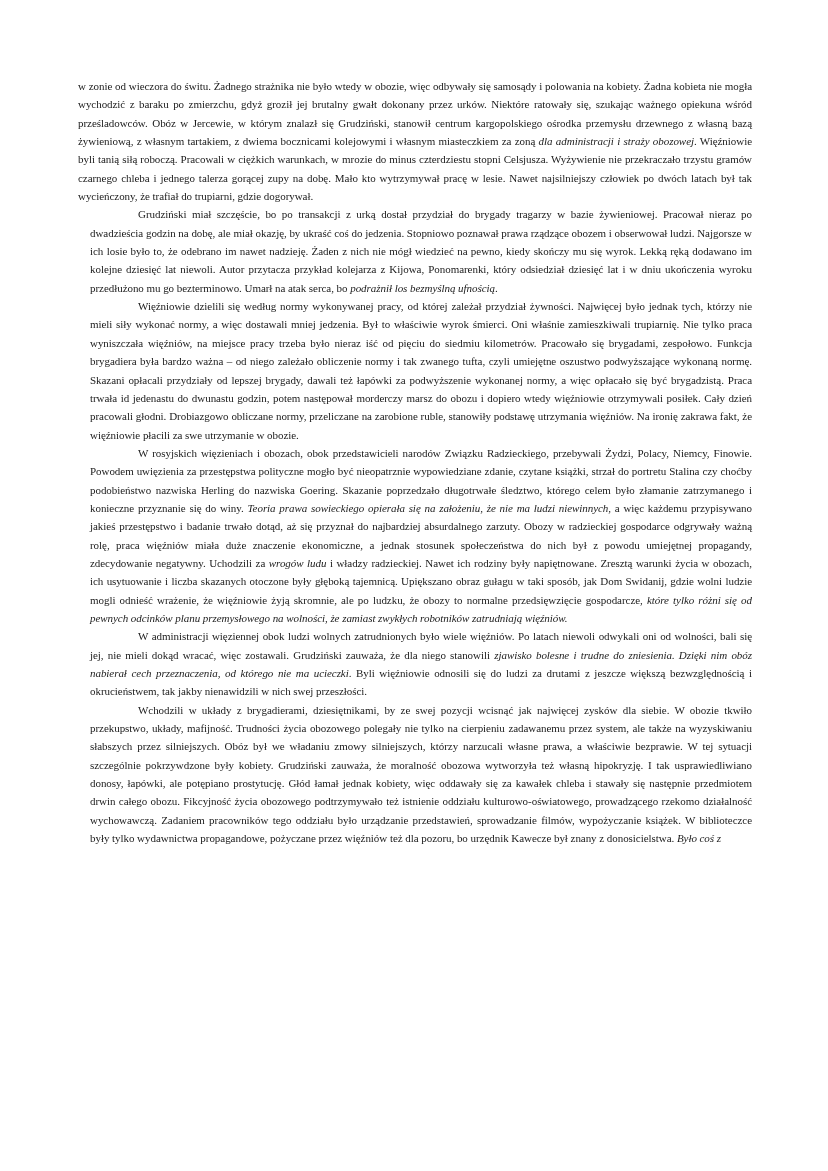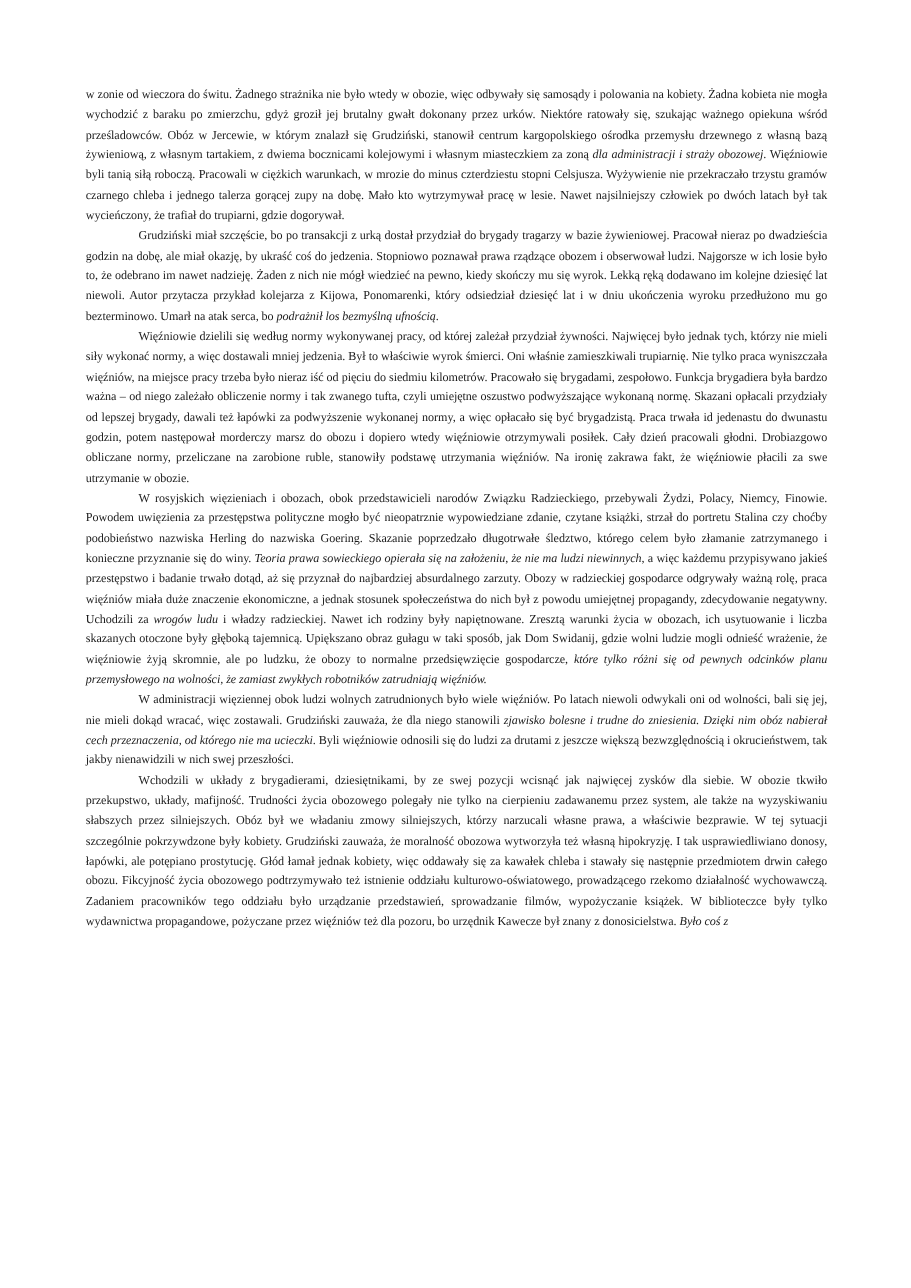--- a/index.html
+++ b/index.html
@@ -10,21 +10,21 @@
     top: 77px;
     width: 674px;
     font-family: "Liberation Serif", serif;
     font-size: 11px;
     line-height: 18.35px;
     color: #1a1a1a;
     text-align: justify;
     letter-spacing: -0.05px;
   }
   .page p { margin: 0; }
-  .page p.indent { text-indent: 48px; }
+  .page p.indent { text-indent: 48px; margin-left: 12px; }
   .page em { font-style: italic; }
 </style>
 </head>
 <body>
 
 <div class="page">
   <p>
     <span>w zonie od wieczora do świtu. Żadnego strażnika nie było wtedy w obozie, więc odbywały się samosądy i polowania na kobiety. Żadna kobieta nie mogła wychodzić z baraku po zmierzchu, gdyż groził jej brutalny gwałt dokonany przez urków. Niektóre ratowały się, szukając ważnego opiekuna wśród prześladowców. Obóz w Jercewie, w którym znalazł się Grudziński, stanowił centrum kargopolskiego ośrodka przemysłu drzewnego z własną bazą żywieniową, z własnym tartakiem, z dwiema bocznicami kolejowymi i własnym miasteczkiem za zoną </span><em>dla administracji i straży obozowej</em><span>. Więźniowie byli tanią siłą roboczą. Pracowali w ciężkich warunkach, w mrozie do minus czterdziestu stopni Celsjusza. Wyżywienie nie przekraczało  trzystu gramów czarnego chleba i jednego talerza gorącej zupy na dobę. Mało kto wytrzymywał pracę w lesie. Nawet najsilniejszy człowiek po dwóch latach był tak wycieńczony, że trafiał do trupiarni, gdzie dogorywał.</span>
   </p>
   <p class="indent">

